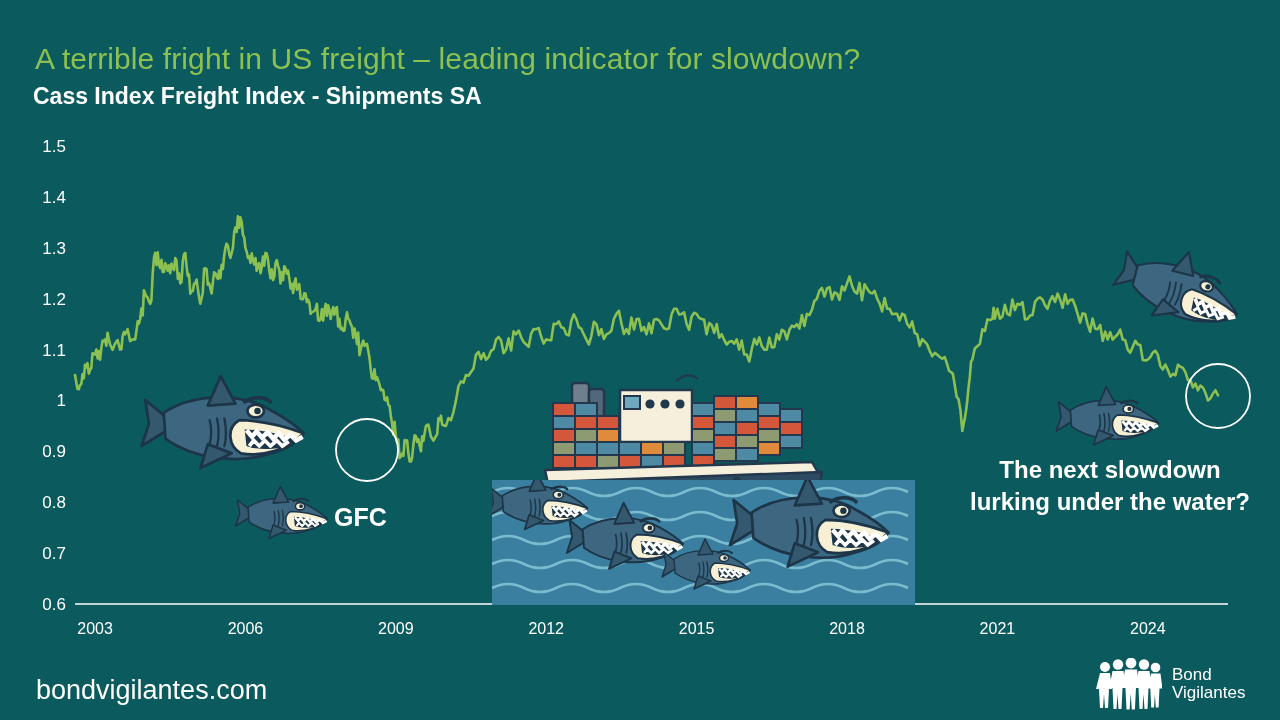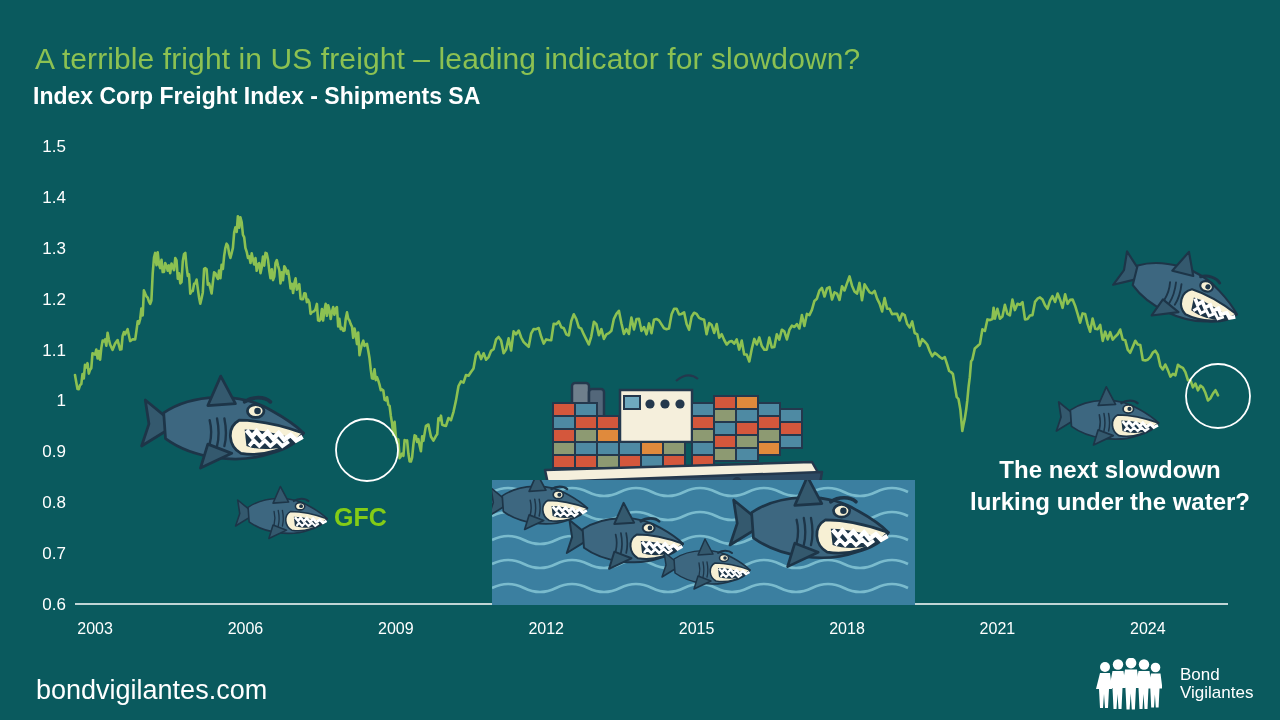--- a/index.html
+++ b/index.html
@@ -22,48 +22,48 @@
     font-size:23px;color:#ffffff;font-weight:600;
     white-space:nowrap;
   }
 
   
   #chart{position:absolute;left:0;top:0;width:1280px;height:720px;}
 
   
   .gfc-label{
     position:absolute;left:334px;top:503px;
-    color:#84cc16;font-size:25px;font-weight:bold;
+    color:#ffffff;font-size:25px;font-weight:bold;
   }
   .next-slowdown{
     position:absolute;left:960px;top:454px;width:300px;
     color:#fff;font-size:24px;font-weight:bold;text-align:center;
     line-height:1.32;
   }
 
   
   .site{
     position:absolute;left:36px;top:675px;
     color:#ffffff;font-size:27px;
   }
   .logo{
     position:absolute;left:1096px;top:658px;
-    display:flex;align-items:center;gap:18px;
+    display:flex;align-items:center;gap:10px;
   }
   .logo-text{
     color:#ffffff;font-size:17px;line-height:1.08;font-weight:500;
   }
 </style>
 </head>
 <body>
 
 <div id="slide">
 
   <div class="title">A terrible fright in US freight – leading indicator for slowdown?</div>
-  <div class="subtitle">Index Corp Freight Index - Shipments SA</div>
+  <div class="subtitle">Cass Index Freight Index - Shipments SA</div>
 
   <svg id="chart" viewBox="0 0 1280 720" xmlns="http://www.w3.org/2000/svg">
     <defs>
       <clipPath id="plotclip">
           <rect x="72" y="130" width="1160" height="478"></rect>
         </clipPath>
 
       <g id="shark-shape">
 
         <path d="M6 18 L -16 0 L -12 26 L -20 50 L 6 34 Z" fill="#34596e" stroke="#1d3548" stroke-width="3" stroke-linejoin="round"></path>

